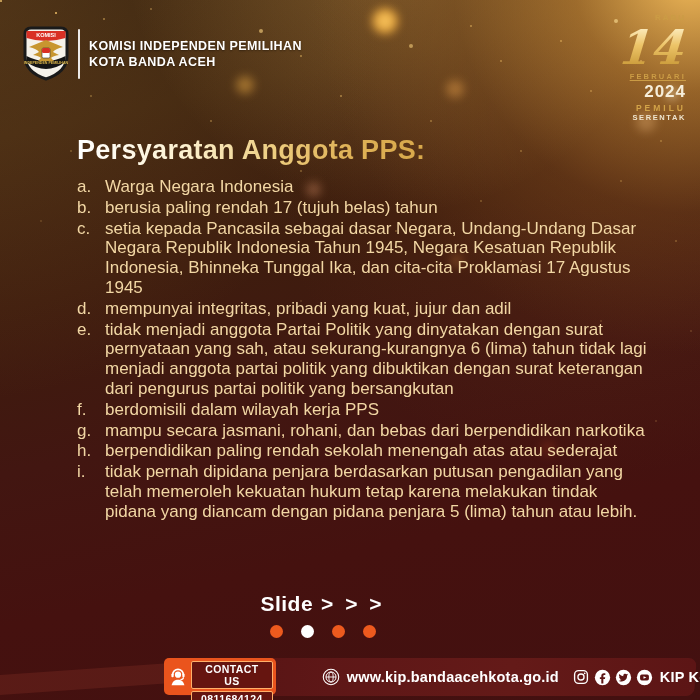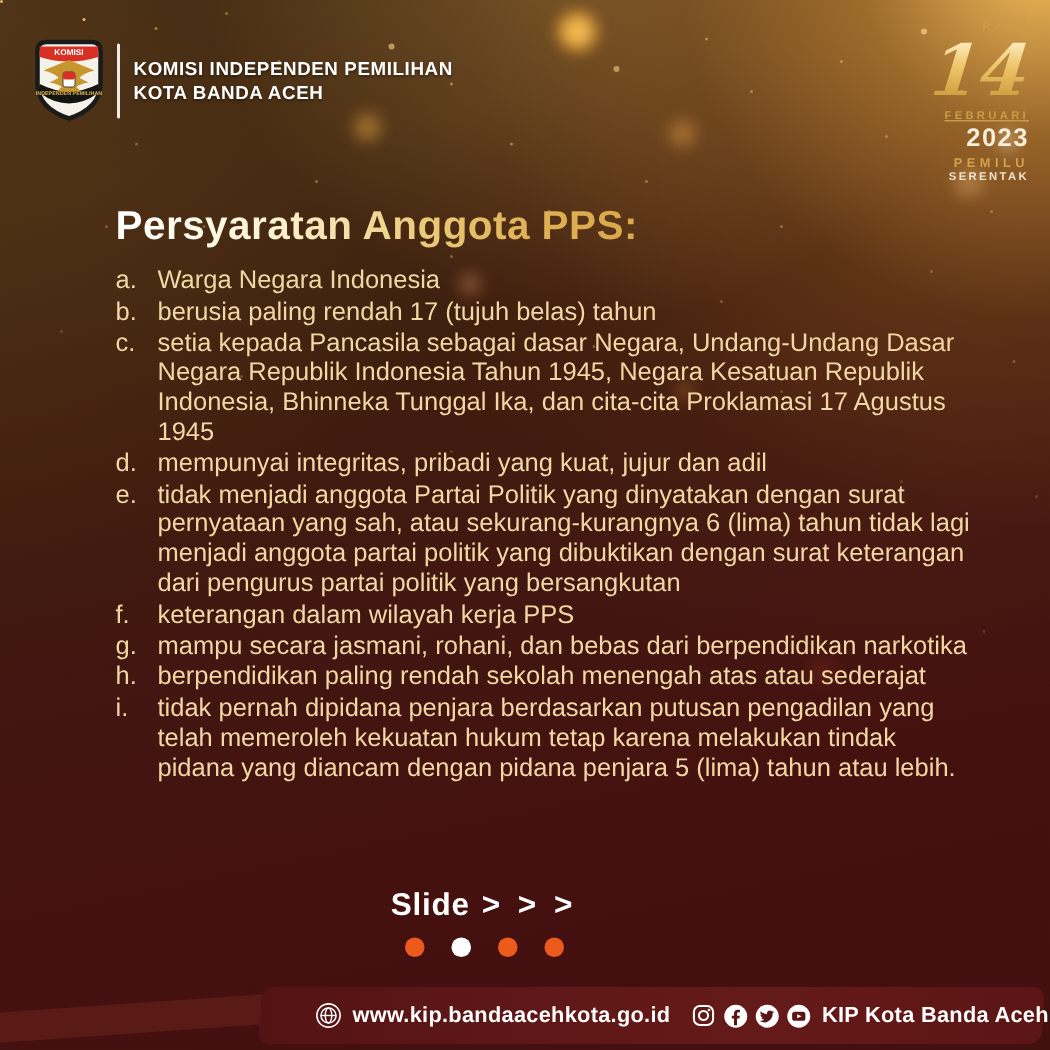--- a/index.html
+++ b/index.html
@@ -125,21 +125,21 @@
     <div class="org">
       <div>KOMISI INDEPENDEN PEMILIHAN</div>
       <div>KOTA BANDA ACEH</div>
     </div>
   </div>
 
   <div class="badge">
     <div class="day">RABU</div>
     <div><span class="num">14</span></div>
     <div class="month">FEBRUARI</div>
-    <div class="year">2023</div>
+    <div class="year">2024</div>
     <div class="l1">PEMILU</div>
     <div class="l2">SERENTAK</div>
   </div>
 
   <div class="title">Persyaratan Anggota PPS:</div>
 
   <ul class="req">
     <li>
         <span class="ltr">a.</span>
         <span class="txt">Warga Negara Indonesia</span>
@@ -155,21 +155,21 @@
     <li>
         <span class="ltr">d.</span>
         <span class="txt">mempunyai integritas, pribadi yang kuat, jujur dan adil</span>
       </li>
     <li>
         <span class="ltr">e.</span>
         <span class="txt">tidak menjadi anggota Partai Politik yang dinyatakan dengan surat pernyataan yang sah, atau sekurang-kurangnya 6 (lima) tahun tidak lagi menjadi anggota partai politik yang dibuktikan dengan surat keterangan dari pengurus partai politik yang bersangkutan</span>
       </li>
     <li>
         <span class="ltr">f.</span>
-        <span class="txt">keterangan dalam wilayah kerja PPS</span>
+        <span class="txt">berdomisili dalam wilayah kerja PPS</span>
       </li>
     <li>
         <span class="ltr">g.</span>
         <span class="txt">mampu secara jasmani, rohani, dan bebas dari berpendidikan narkotika</span>
       </li>
     <li>
         <span class="ltr">h.</span>
         <span class="txt">berpendidikan paling rendah sekolah menengah atas atau sederajat</span>
       </li>
     <li>
@@ -183,20 +183,36 @@
     <div class="dots">
       <span class="dot"></span>
       <span class="dot active"></span>
       <span class="dot"></span>
       <span class="dot"></span>
     </div>
   </div>
 
   <div class="footer-band"></div>
   <div class="footer">
+    <div class="contact">
+      <div class="cicon">
+        <svg width="22" height="22" viewBox="0 0 24 24" fill="#ffffff">
+          <circle cx="12" cy="9.5" r="3.4"></circle>
+          <path d="M5 21c1-4.2 3.6-6 7-6s6 1.8 7 6z"></path>
+          <path d="M6.2 9.5a5.8 5.8 0 0 1 11.6 0" fill="none" stroke="#ffffff" stroke-width="1.8"></path>
+          <rect x="4.8" y="8.2" width="2.5" height="4" rx="1.1"></rect>
+          <rect x="16.7" y="8.2" width="2.5" height="4" rx="1.1"></rect>
+          <path d="M18 12.2c0 1.8-1.8 2.6-3.4 2.8" fill="none" stroke="#ffffff" stroke-width="1.3"></path>
+        </svg>
+      </div>
+      <div class="cbox">
+        <div class="crow">CONTACT US</div>
+        <div class="crow">0811684124</div>
+      </div>
+    </div>
     <div class="site">
       <svg width="18" height="18" viewBox="0 0 20 20" fill="none" stroke="#ffffff">
         <circle cx="10" cy="10" r="8.6" stroke-width="1.2"></circle>
         <circle cx="10" cy="10" r="5.6" stroke-width="1.1"></circle>
         <ellipse cx="10" cy="10" rx="2.4" ry="5.6" stroke-width="1"></ellipse>
         <line x1="4.4" y1="10" x2="15.6" y2="10" stroke-width="1"></line>
       </svg>
       <span class="url">www.kip.bandaacehkota.go.id</span>
     </div>
     <div class="socials">

